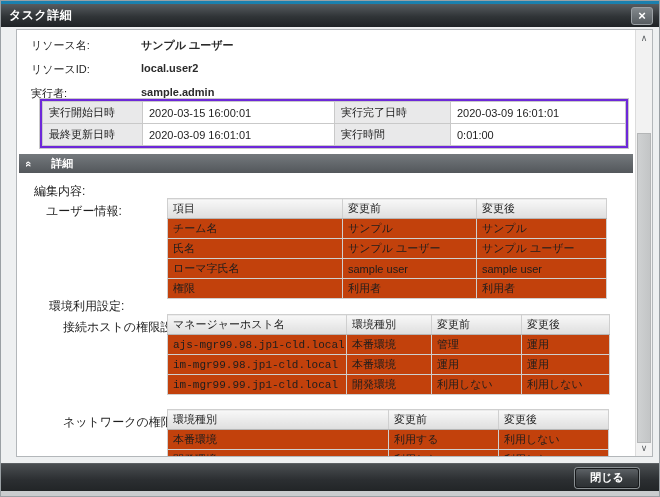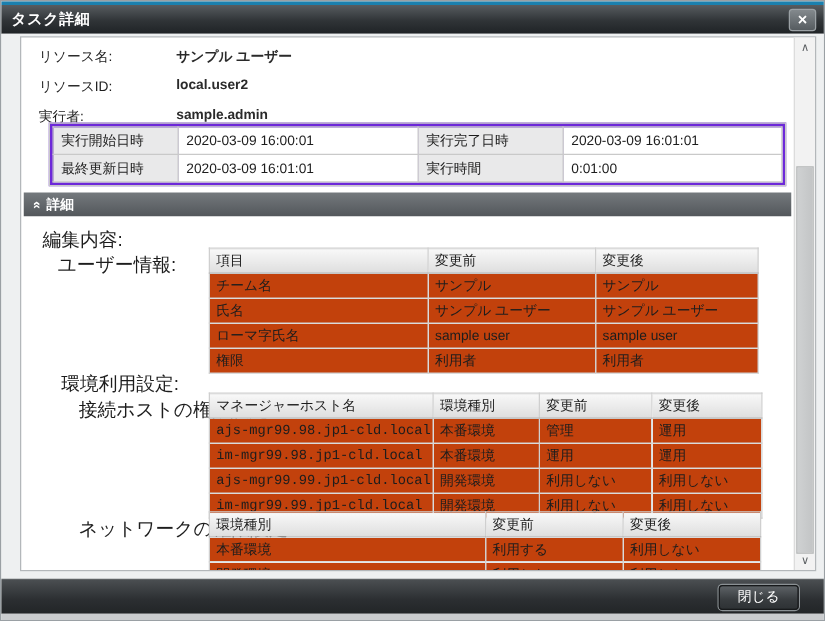--- a/index.html
+++ b/index.html
@@ -44,29 +44,29 @@
   .tbl tr.even td { background:#c2410c; }
   .timeframe { position:absolute; border:1px solid #c9c9c9; background:#6d28d9; padding:2px; }
   .timetbl { border:1px solid #c2c2c2; }
   .timetbl td { border:1px solid #c9c9c9; padding:3px 6px; }
   .timetbl td.k { background:#e9e9ea; }
   .timetbl td.v { background:#fff; }
   
   .sectionbar { position:absolute; left:2px; top:124px; width:614px; height:19px;
                 background:linear-gradient(#74797d,#53575b);
                 color:#fff; font-size:11px; font-weight:bold;
-                display:flex; align-items:center; gap:5px; padding:0 7px; cursor:pointer; }
+                display:flex; align-items:center; gap:19px; padding:0 7px; cursor:pointer; }
   .collapse-icon { display:inline-block; transform:rotate(90deg); font-size:11px; font-weight:bold; }
-  .plainlabel { position:absolute; font-size:15px; color:#1d1d1d; white-space:nowrap; }
+  .plainlabel { position:absolute; font-size:12px; color:#1d1d1d; white-space:nowrap; }
   
   .footer { position:absolute; left:0; top:462px; width:660px; height:28px;
             background:linear-gradient(#4a4e51,#2b2e31 60%,#222527);
             border-top:1px solid #5d6164; display:flex; align-items:center; justify-content:flex-end;
             padding:0 22px; }
-  .close-action { width:64px; height:20px; border-radius:3px; color:#fff; font-size:11px; font-weight:normal;
+  .close-action { width:64px; height:20px; border-radius:3px; color:#fff; font-size:11px; font-weight:bold;
                   background:linear-gradient(#5d6266,#383c3f 60%,#2e3235);
                   border:1px solid #17191b; box-shadow:0 0 0 1px #8b9194; cursor:pointer; }
   .bottomstrip { position:absolute; left:0; top:490px; width:660px; height:7px; background:#caccce; }
 </style>
 </head>
 <body>
 
 <div class="stage">
 
   <div class="topline"></div>
@@ -92,21 +92,21 @@
         <div class="fieldrow" style="left:14px; top:56px;">
           <span class="lbl">実行者:</span>
           <span class="val">sample.admin</span>
         </div>
 
         <div class="timeframe" style="left:22px; top:68px;">
           <table class="timetbl">
             <tbody>
                 <tr>
               <td class="k" style="width:100px">実行開始日時</td>
-              <td class="v" style="width:192px">2020-03-09 16:00:01</td>
+              <td class="v" style="width:192px">2020-03-15 16:00:01</td>
               <td class="k" style="width:116px">実行完了日時</td>
               <td class="v" style="width:175px">2020-03-09 16:01:01</td>
             </tr>
             <tr>
               <td class="k">最終更新日時</td>
               <td class="v">2020-03-09 16:01:01</td>
               <td class="k">実行時間</td>
               <td class="v">0:01:00</td>
             </tr>
           </tbody>
@@ -167,26 +167,20 @@
             <td>本番環境</td>
             <td>管理</td>
             <td>運用</td>
           </tr>
           <tr class="even">
             <td>im-mgr99.98.jp1-cld.local</td>
             <td>本番環境</td>
             <td>運用</td>
             <td>運用</td>
           </tr>
-          <tr class="odd">
-            <td>ajs-mgr99.99.jp1-cld.local</td>
-            <td>開発環境</td>
-            <td>利用しない</td>
-            <td>利用しない</td>
-          </tr>
           <tr class="even">
             <td>im-mgr99.99.jp1-cld.local</td>
             <td>開発環境</td>
             <td>利用しない</td>
             <td>利用しない</td>
           </tr>
         </tbody>
           </table>
 
         <span class="plainlabel" style="left:46px; top:384px;">ネットワークの権限設定:</span>

